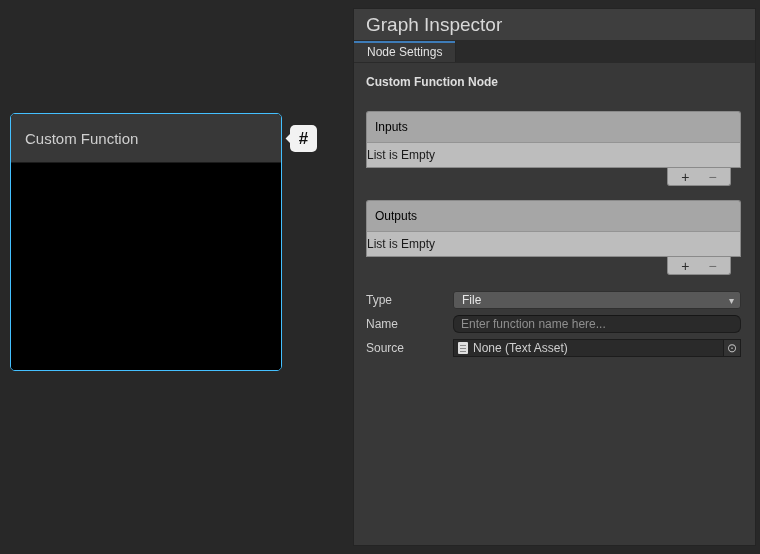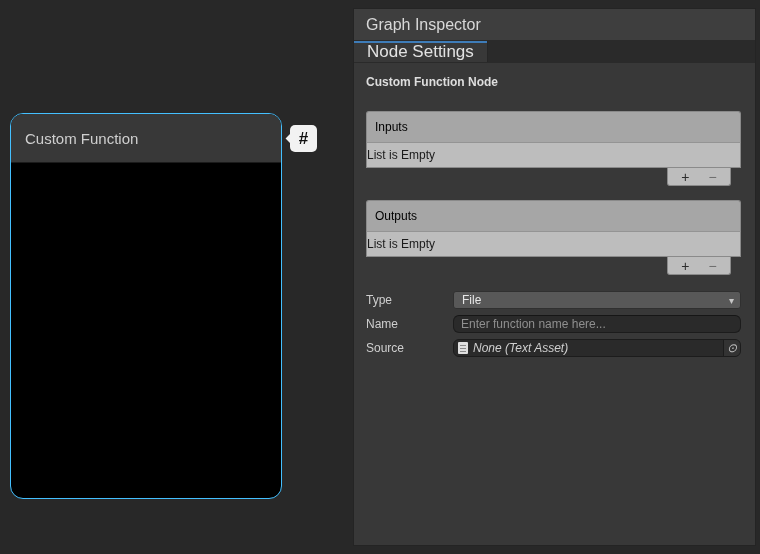--- a/index.html
+++ b/index.html
@@ -11,22 +11,22 @@
   body{
     background:#282828;
     font-family:"Liberation Sans", sans-serif;
     overflow:hidden;
     position:relative;
   }
   .stage{position:absolute; inset:0;}
 
   
   .node{
-    position:absolute; left:10px; top:113px; width:272px; height:386px;
-    background:#000; border:1.5px solid var(--selection); border-radius:13px;
+    position:absolute; left:10px; top:113px; width:272px; height:258px;
+    background:#000; border:1.5px solid var(--selection); border-radius:5px;
     overflow:hidden;
   }
   .node-header{
     height:49px; background:#383838; border-bottom:1px solid #1b1b1b;
     display:flex; align-items:center; padding:0 14px;
     color:#cfcfcf; font-size:15px;
   }
   .node-body{height:273px; background:#000;}
 
   .hash-badge{
@@ -41,29 +41,29 @@
   }
 
   
   .inspector{
     position:absolute; left:353px; top:8px; right:4px; bottom:8px;
     background:#383838; border:1px solid #242424;
   }
   .insp-header{
     height:32px; background:#3e3e3e; border-bottom:1px solid #2a2a2a;
     display:flex; align-items:center; padding:0 12px;
-    color:#d8d8d8; font-size:16px;
+    color:#d8d8d8; font-size:19px;
   }
   .tabbar{
     height:22px; background:#2a2a2a; display:flex; align-items:stretch;
     border-bottom:1px solid #2a2a2a;
   }
   .tab{
     padding:0 13px; display:flex; align-items:center;
-    font-size:17px; color:#c9c9c9; background:#313131; cursor:default;
+    font-size:12px; color:#c9c9c9; background:#313131; cursor:default;
     border-right:1px solid #262626; position:relative;
   }
   .tab.active{
     background:#383838; color:#e2e2e2;
   }
   .tab.active::before{
     content:""; position:absolute; left:0; right:0; top:0; height:2px;
     background:var(--accent);
   }
 
@@ -110,22 +110,22 @@
   .dd-arrow{font-size:10px; color:#c6c6c6;}
   .text-input{
     flex:1; height:18px; background:#2a2a2a; border:1px solid #1c1c1c;
     border-top-color:#161616; border-radius:6px;
     color:#d8d8d8; font-size:12px; padding:0 7px;
     font-family:"Liberation Sans", sans-serif; outline:none;
   }
   .text-input::placeholder{color:#8f8f8f;}
   .object-field{
     flex:1; height:18px; background:#2a2a2a; border:1px solid #1c1c1c;
-    border-radius:6px; display:flex; align-items:center; padding:0 0 0 4px;
-    font-size:12px; color:#cfcfcf; overflow:hidden;font-style:italic;
+    border-radius:0; display:flex; align-items:center; padding:0 0 0 4px;
+    font-size:12px; color:#cfcfcf; overflow:hidden;
   }
   .ta-icon{
     width:10px; height:12px; background:#e0e0e0; border-radius:1px;
     margin-right:5px; position:relative; flex:none;
   }
   .ta-icon::before{
     content:""; position:absolute; left:2px; right:2px; top:3px; height:1px;
     background:#8a8a8a; box-shadow:0 3px 0 #8a8a8a, 0 6px 0 #8a8a8a;
   }
   .obj-text{flex:1; white-space:nowrap; overflow:hidden;}

